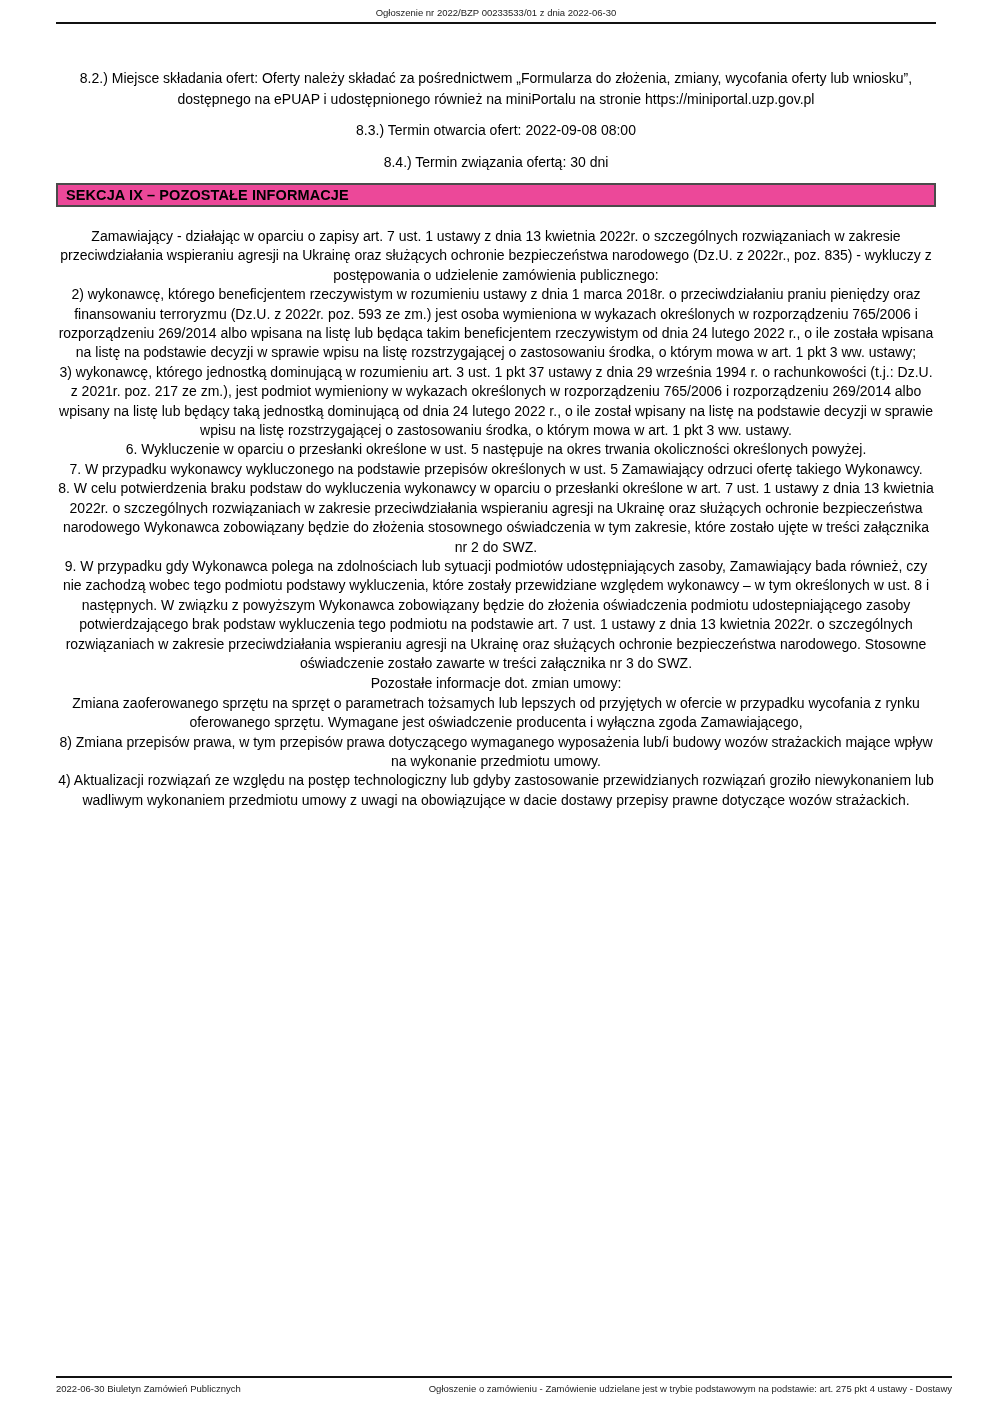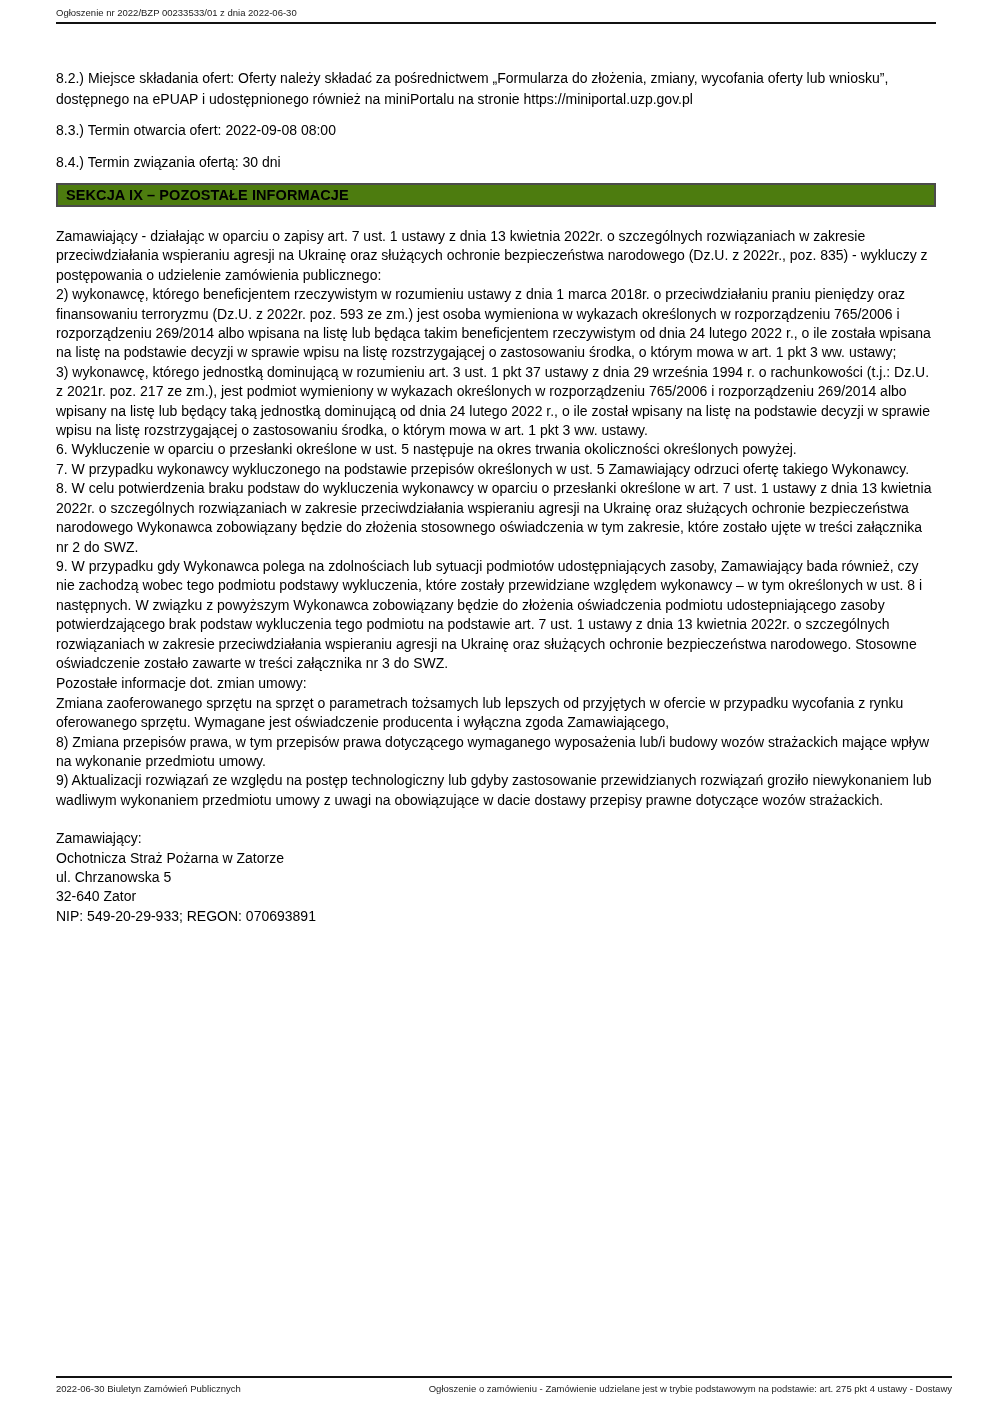--- a/index.html
+++ b/index.html
@@ -3,32 +3,33 @@
 <meta charset="utf-8">
 <style>
   html,body{margin:0;padding:0;background:#ffffff;}
   .page{
     position:relative;
     width:992px;height:1403px;
     background:#ffffff;
     font-family:"Liberation Sans","DejaVu Sans",sans-serif;
     color:#000;
     overflow:hidden;
+    text-align:center;
   }
   .margins{margin-left:56px;margin-right:56px;}
   .doc-header{padding-top:7px;border-bottom:2px solid #111;}
   .tiny-text{
     font-size:9.5px;color:#222;line-height:12px;padding-bottom:3px;
   }
   .fields{margin-top:44px;font-size:14px;line-height:20.5px;}
   .field-p{margin:0 0 11px 0;}
   .field-label{font-weight:normal;}
   .section-bar{
     margin-top:9px;
-    background:#4d7c0f;
+    background:#ec4899;
     border:2px solid #4b4b4b;
     height:20px;
     display:flex;align-items:center;
     padding-left:8px;
     font-size:14.5px;font-weight:bold;color:#000;
     letter-spacing:0.1px;
   }
   .body-text{
     margin-top:20px;
     font-size:14px;line-height:19.4px;
@@ -76,30 +77,23 @@
       <p>6. Wykluczenie w oparciu o przesłanki określone w ust. 5 następuje na okres trwania okoliczności określonych powyżej.</p>
       <p>7. W przypadku wykonawcy wykluczonego na podstawie przepisów określonych w ust. 5 Zamawiający odrzuci ofertę takiego Wykonawcy.</p>
       <p>8. W celu potwierdzenia braku podstaw do wykluczenia wykonawcy w oparciu o przesłanki określone w art. 7 ust. 1 ustawy z dnia 13 kwietnia 2022r. o szczególnych rozwiązaniach w zakresie przeciwdziałania wspieraniu agresji na Ukrainę oraz służących ochronie bezpieczeństwa narodowego Wykonawca zobowiązany będzie do złożenia stosownego oświadczenia w tym zakresie, które zostało ujęte w treści załącznika nr 2 do SWZ.</p>
       <p>9. W przypadku gdy Wykonawca polega na zdolnościach lub sytuacji podmiotów udostępniających zasoby, Zamawiający bada również, czy nie zachodzą wobec tego podmiotu podstawy wykluczenia, które zostały przewidziane względem wykonawcy – w tym określonych w ust. 8 i następnych. W związku z powyższym Wykonawca zobowiązany będzie do złożenia oświadczenia podmiotu udostepniającego zasoby potwierdzającego brak podstaw wykluczenia tego podmiotu na podstawie art. 7 ust. 1 ustawy z dnia 13 kwietnia 2022r. o szczególnych rozwiązaniach w zakresie przeciwdziałania wspieraniu agresji na Ukrainę oraz służących ochronie bezpieczeństwa narodowego. Stosowne oświadczenie zostało zawarte w treści załącznika nr 3 do SWZ.</p>
     </div>
 
     <div class="block-b">
       <p>Pozostałe informacje dot. zmian umowy:</p>
       <p>Zmiana zaoferowanego sprzętu na sprzęt o parametrach tożsamych lub lepszych od przyjętych w ofercie w przypadku wycofania z rynku oferowanego sprzętu. Wymagane jest oświadczenie producenta i wyłączna zgoda Zamawiającego,</p>
       <p>8) Zmiana przepisów prawa, w tym przepisów prawa dotyczącego wymaganego wyposażenia lub/i budowy wozów strażackich mające wpływ na wykonanie przedmiotu umowy.</p>
-      <p>9) Aktualizacji rozwiązań ze względu na postęp technologiczny lub gdyby zastosowanie przewidzianych rozwiązań groziło niewykonaniem lub wadliwym wykonaniem przedmiotu umowy z uwagi na obowiązujące w dacie dostawy przepisy prawne dotyczące wozów strażackich.</p>
+      <p>4) Aktualizacji rozwiązań ze względu na postęp technologiczny lub gdyby zastosowanie przewidzianych rozwiązań groziło niewykonaniem lub wadliwym wykonaniem przedmiotu umowy z uwagi na obowiązujące w dacie dostawy przepisy prawne dotyczące wozów strażackich.</p>
     </div>
 
-    <div class="block-c">
-      <p>Zamawiający:</p>
-      <p>Ochotnicza Straż Pożarna w Zatorze</p>
-      <p>ul. Chrzanowska 5</p>
-      <p>32-640 Zator</p>
-      <p>NIP: 549-20-29-933; REGON: 070693891</p>
-    </div>
 
   </div>
 
   <div class="doc-footer">
     <div class="tiny-text">2022-06-30 Biuletyn Zamówień Publicznych</div>
     <div class="tiny-text">Ogłoszenie o zamówieniu - Zamówienie udzielane jest w trybie podstawowym na podstawie: art. 275 pkt 4 ustawy - Dostawy</div>
   </div>
 
 </div>
 

